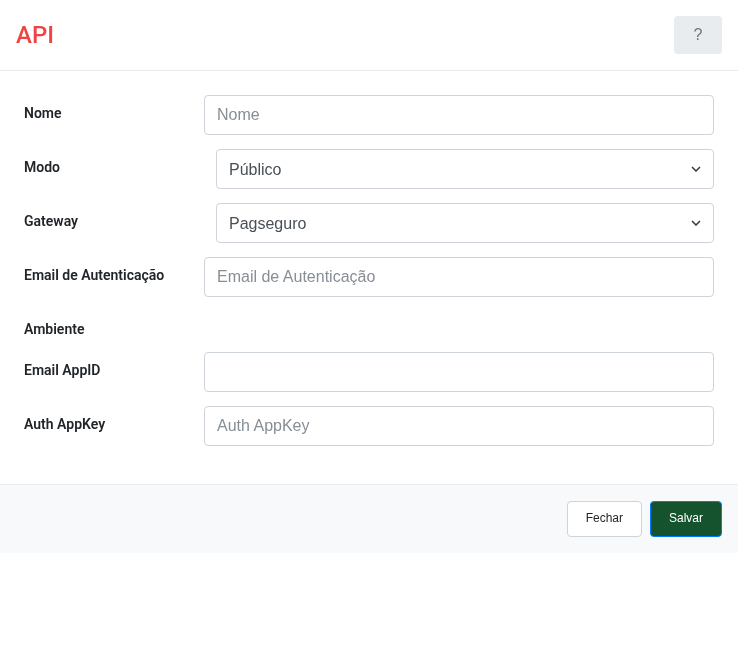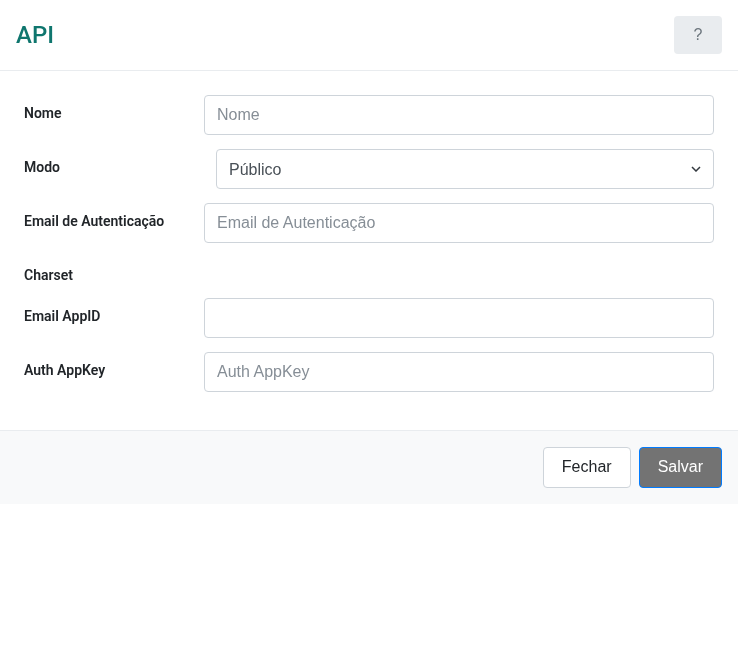--- a/index.html
+++ b/index.html
@@ -16,21 +16,21 @@
     .header {
       display: flex;
       justify-content: space-between;
       align-items: center;
       padding: 16px 16px 16px 16px;
       border-bottom: 1px solid #e9ecef;
     }
     .header-title {
       font-size: 24px;
       font-weight: 500;
-      color: #0f766e;
+      color: #ef4444;
       text-align: right;
     }
     .help-button {
       width: 48px;
       height: 38px;
       background: #e9ecef;
       border: none;
       border-radius: 4px;
       color: #6c757d;
       font-size: 16px;
@@ -99,33 +99,33 @@
     .footer {
       background: #f8f9fa;
       border-top: 1px solid #e9ecef;
       padding: 16px;
       display: flex;
       justify-content: flex-end;
       gap: 8px;
     }
     .btn {
       padding: 9px 18px;
-      font-size: 16px;
+      font-size: 12px;
       border-radius: 4px;
       cursor: pointer;
       border: 1px solid transparent;
       line-height: 1.3;
     }
     .btn-secondary {
       background: #fff;
       color: #212529;
       border-color: #ced4da;
     }
     .btn-primary {
-      background: #737373;
+      background: #14532d;
       color: #fff;
       border-color: #007bff;
     }
   </style>
 </head>
 <body>
 
 <div class="header">
   <h1 class="header-title">API</h1>
   <button class="help-button">?</button>
@@ -149,32 +149,47 @@
         </select>
         <span class="select-chevron">
           <svg width="10" height="6" viewBox="0 0 10 6">
               <path d="M1 1 L5 5 L9 1" stroke="#343a40" stroke-width="1.5" fill="none"></path>
             </svg>
         </span>
       </div>
     </div>
   </div>
 
+  <div class="form-row">
+    <label class="form-label">Gateway</label>
+    <div class="form-control-wrap">
+      <div class="select-wrap">
+        <select class="form-select">
+          <option>Pagseguro</option>
+        </select>
+        <span class="select-chevron">
+          <svg width="10" height="6" viewBox="0 0 10 6">
+              <path d="M1 1 L5 5 L9 1" stroke="#343a40" stroke-width="1.5" fill="none"></path>
+            </svg>
+        </span>
+      </div>
+    </div>
+  </div>
 
 
   <div class="form-row">
     <label class="form-label">Email de Autenticação</label>
     <div class="form-control-wrap">
       <input type="text" class="form-input" placeholder="Email de Autenticação" style="">
     </div>
   </div>
 
 
   <div class="form-row">
-    <label class="form-label">Charset</label>
+    <label class="form-label">Ambiente</label>
   </div>
 
   <div class="form-row">
     <label class="form-label">Email AppID</label>
     <div class="form-control-wrap">
       <input type="text" class="form-input" placeholder="" style="">
     </div>
   </div>
 
   <div class="form-row">

